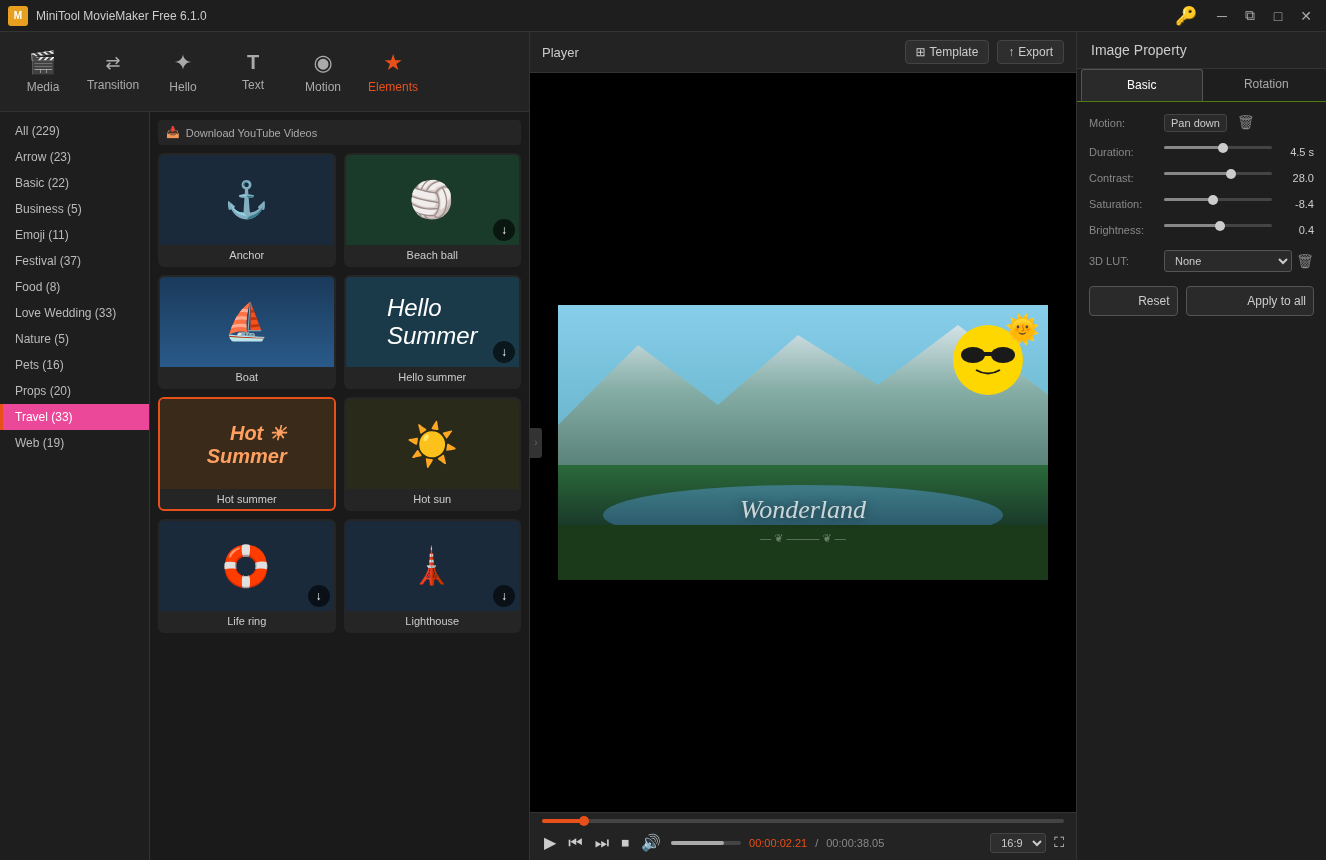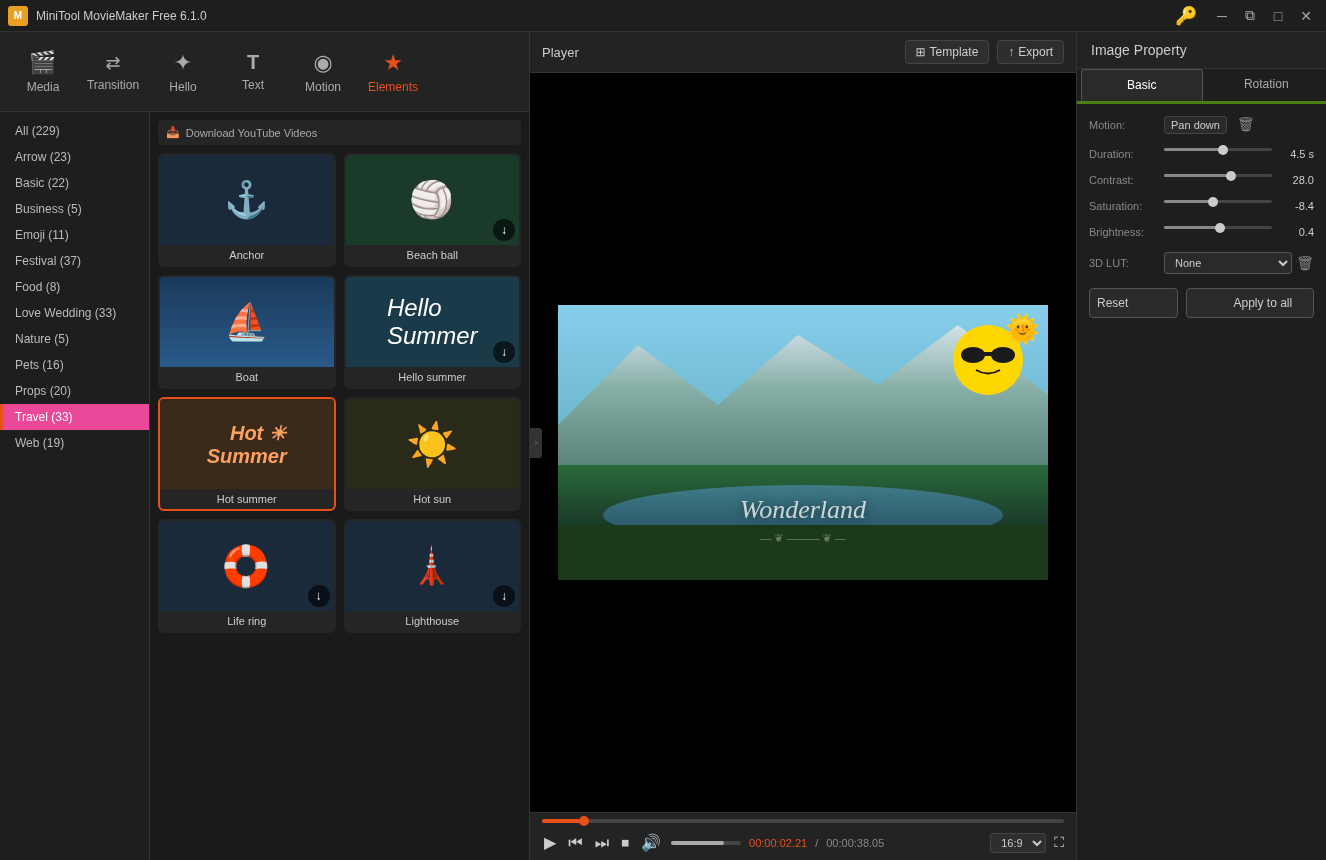--- a/index.html
+++ b/index.html
@@ -69,37 +69,37 @@
     .time-total { color: #888; font-size: 11px; }
     .controls-right { display: flex; align-items: center; gap: 8px; }
     .volume-bar { width: 70px; height: 4px; background: #444; border-radius: 2px; position: relative; }
     .volume-fill { height: 100%; width: 75%; background: #aaa; border-radius: 2px; }
     .ratio-select { background: #2e2e2e; border: 1px solid #444; color: #ccc; padding: 2px 6px; border-radius: 3px; font-size: 11px; cursor: pointer; }
     .fullscreen-btn { background: none; border: none; color: #ccc; cursor: pointer; font-size: 14px; }
 
     
     #right-panel { width: 250px; background: #1e1e1e; border-left: 1px solid #333; display: flex; flex-direction: column; }
     #right-header { padding: 10px 14px; background: #232323; border-bottom: 1px solid #333; font-size: 14px; color: #ccc; }
-    .prop-tabs { display: flex; border-bottom: 3px solid #4d7c0f; }
+    .prop-tabs { display: flex; border-bottom: 1px solid #4d7c0f; }
     .prop-tab { flex: 1; text-align: center; padding: 8px; cursor: pointer; font-size: 12px; color: #aaa; border-bottom: 2px solid transparent; }
     .prop-tab.active { background: #2a2a2a; color: #fff; border-bottom-color: transparent; border: 1px solid #555; border-bottom: none; margin: 0 4px; border-radius: 3px 3px 0 0; }
     .prop-content { padding: 12px; flex: 1; overflow-y: auto; }
     .prop-row { display: flex; align-items: center; margin-bottom: 14px; }
     .prop-label { width: 75px; color: #888; font-size: 11px; flex-shrink: 0; }
     .prop-control { flex: 1; display: flex; align-items: flex-start; gap: 6px; }
     .slider-track { flex: 1; height: 3px; background: #444; border-radius: 2px; position: relative; cursor: pointer; }
     .slider-fill { height: 100%; background: #888; border-radius: 2px; }
     .slider-thumb { position: absolute; top: 50%; transform: translate(-50%, -50%); width: 10px; height: 10px; background: #ccc; border-radius: 50%; }
     .prop-value { min-width: 36px; text-align: right; font-size: 11px; color: #ccc; }
     .lut-row { display: flex; align-items: center; margin-bottom: 14px; }
     .lut-label { width: 75px; color: #888; font-size: 11px; }
     .lut-select { flex: 1; background: #2a2a2a; border: 1px solid #555; color: #ccc; padding: 3px 6px; border-radius: 3px; font-size: 11px; }
     .lut-delete { background: none; border: none; color: #888; cursor: pointer; font-size: 14px; margin-left: 4px; }
     .action-btns { display: flex; gap: 8px; margin-top: 8px; }
-    .action-btn { flex: 1; padding: 7px; border-radius: 4px; font-size: 12px; cursor: pointer; text-align: left; }
+    .action-btn { flex: 1; padding: 7px; border-radius: 4px; font-size: 12px; cursor: pointer; text-align: right; }
     .reset-btn { background: #2a2a2a; border: 1px solid #555; color: #ccc; }
     .apply-btn { background: #2a2a2a; border: 1px solid #555; color: #ccc; padding-left: 47px; }
     .motion-tag { background: #2a2a2a; border: 1px solid #444; border-radius: 3px; padding: 2px 6px; font-size: 11px; color: #ccc; }
     .delete-btn { background: none; border: none; color: #888; cursor: pointer; font-size: 14px; margin-left: 4px; }
   </style>
 </head>
 <body>
 
 <div id="titlebar">
   <div class="app-icon">

